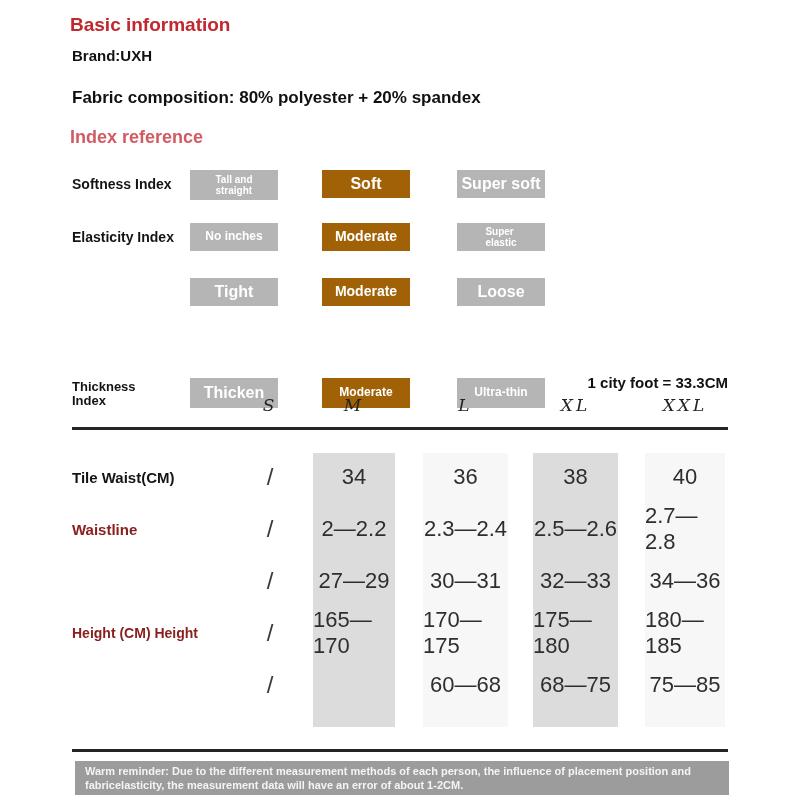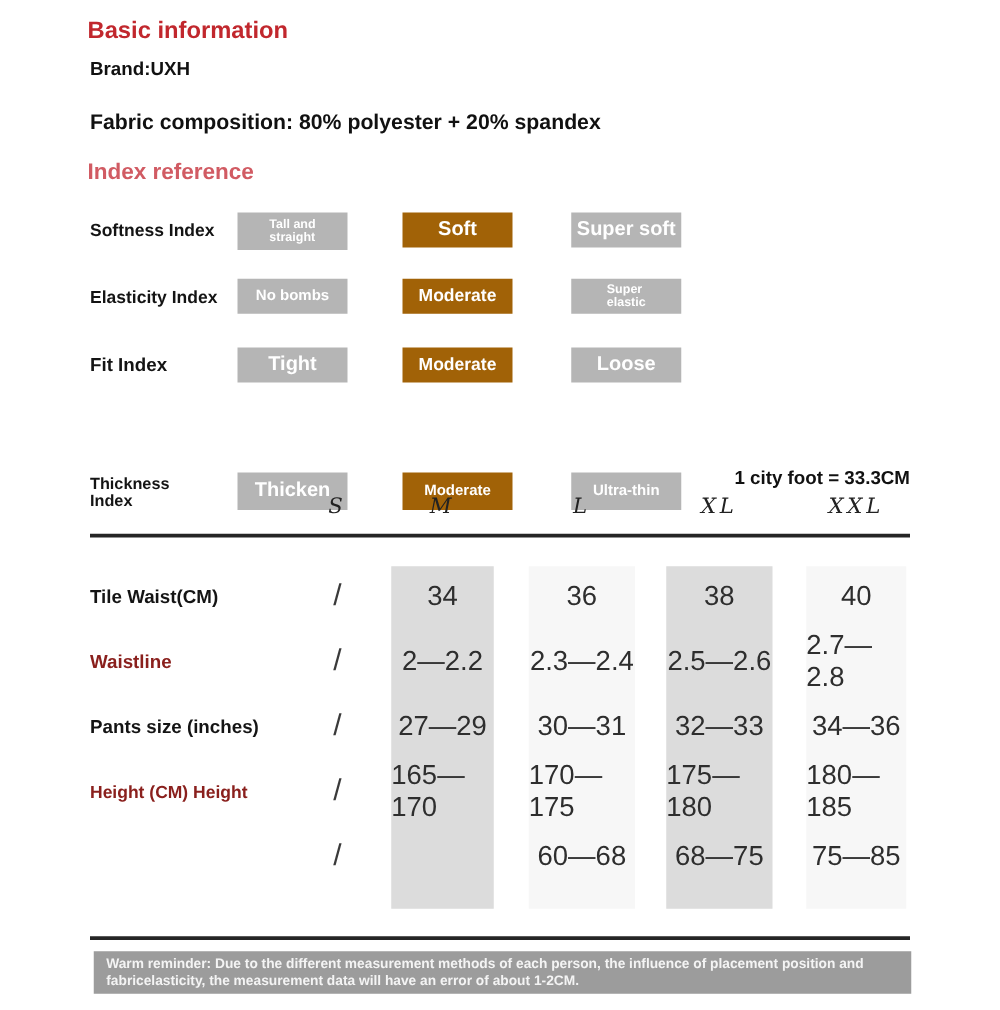--- a/index.html
+++ b/index.html
@@ -70,27 +70,26 @@
   <div class="index-section">
     <div class="idx-row r1">
       <div class="idx-label">Softness Index</div>
       <div class="opt gray sz-xs p1">Tall and
 straight</div>
       <div class="opt red sz-l p2">Soft</div>
       <div class="opt gray sz-l p3">Super soft</div>
     </div>
     <div class="idx-row r2">
       <div class="idx-label">Elasticity Index</div>
-      <div class="opt gray sz-s p1">No bombs</div>
+      <div class="opt gray sz-s p1">No inches</div>
       <div class="opt red sz-m p2">Moderate</div>
       <div class="opt gray sz-xs p3">Super
 elastic</div>
     </div>
     <div class="idx-row r3">
-      <div class="idx-label">Fit Index</div>
       <div class="opt gray sz-l p1">Tight</div>
       <div class="opt red sz-m p2">Moderate</div>
       <div class="opt gray sz-l p3">Loose</div>
     </div>
     <div class="idx-row r4">
       <div class="idx-label">Thickness
 Index</div>
       <div class="opt gray sz-l p1">Thicken</div>
       <div class="opt red sz-s p2">Moderate</div>
       <div class="opt gray sz-s p3">Ultra-thin</div>
@@ -127,21 +126,20 @@
     <div class="t-row maroon sizegrid">
       <div class="t-label">Waistline</div>
       <div class="t-cell slash c1">/</div>
       <div class="t-cell c2">2—2.2</div>
       <div class="t-cell c3">2.3—2.4</div>
       <div class="t-cell c4">2.5—2.6</div>
       <div class="t-cell c5">2.7—2.8</div>
     </div>
 
     <div class="t-row sizegrid">
-      <div class="t-label">Pants size (inches)</div>
       <div class="t-cell slash c1">/</div>
       <div class="t-cell c2">27—29</div>
       <div class="t-cell c3">30—31</div>
       <div class="t-cell c4">32—33</div>
       <div class="t-cell c5">34—36</div>
     </div>
 
     <div class="t-row maroon small-label sizegrid">
       <div class="t-label">Height (CM) Height</div>
       <div class="t-cell slash c1">/</div>

